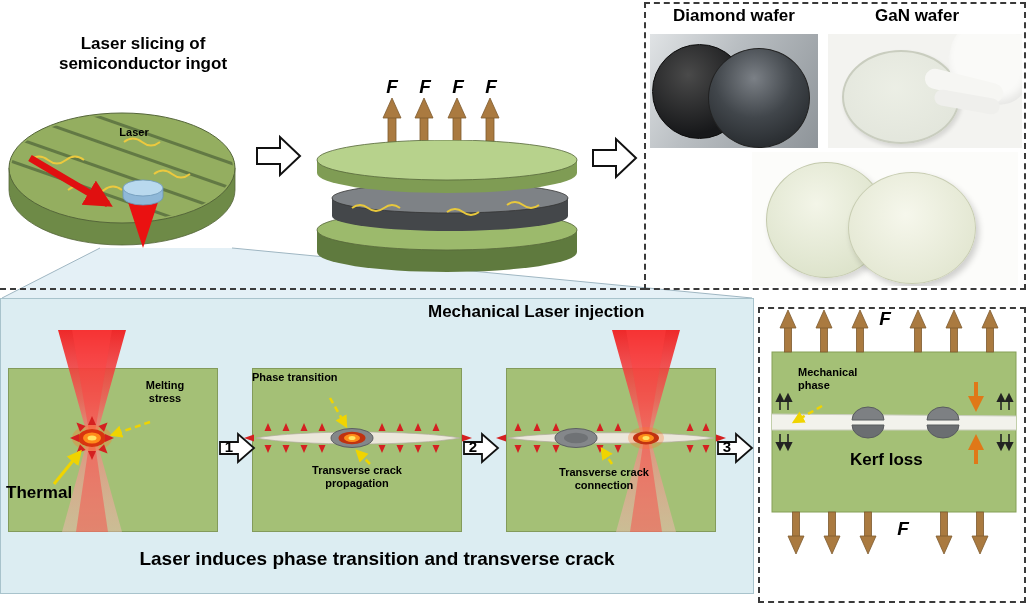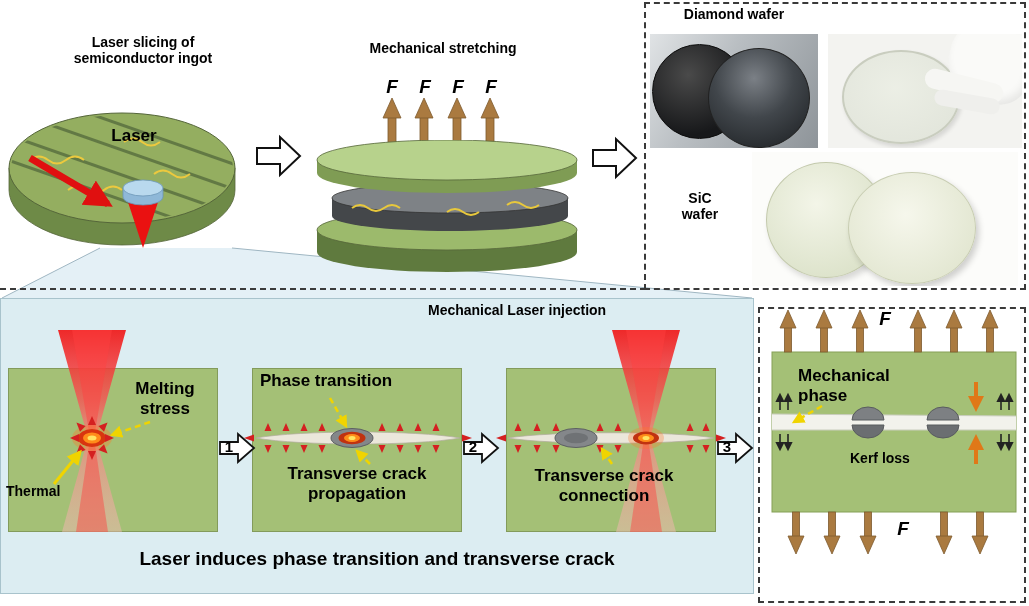--- a/index.html
+++ b/index.html
@@ -4,21 +4,21 @@
 <style>
   *{box-sizing:border-box;margin:0;padding:0}
   body{background:#fff}
   #canvas{position:relative;width:1029px;height:606px;background:#fff;
           font-family:"Liberation Sans",sans-serif;color:#000;overflow:hidden}
   .abs{position:absolute}
   .lbl{font-weight:bold;line-height:1.15}
   .pre{white-space:pre-line}
   .ctr{text-align:center}
   .it{font-style:italic}
-  .f17{font-size:14px}.f16{font-size:17px}.f19{font-size:19px}.f15{font-size:15px}
+  .f17{font-size:17px}.f16{font-size:11px}.f19{font-size:19px}.f15{font-size:15px}
   .circle{border-radius:50%;position:absolute}
   .bluebox{background:#dcedf2;border:1px solid #a8c3cc}
   .panel{background:#a4c076;border:1px solid rgba(90,110,60,.45)}
   .dashed{border:2px dashed #3a3a3a}
   .photo{overflow:hidden;position:absolute}
 </style>
 </head>
 <body>
 
 <div id="canvas">
@@ -140,21 +140,21 @@
       <polygon points="220,144 238,144 238,136 254,150 238,164 238,156 220,156"></polygon>
       <polygon points="464,144 482,144 482,136 498,150 482,164 482,156 464,156"></polygon>
       <polygon points="718,144 736,144 736,136 752,150 736,164 736,156 718,156"></polygon>
     </g>
   </svg>
 
   <div class="abs lbl f17" style="left:428px;top:302px">Mechanical Laser injection</div>
   <div class="abs lbl f16 ctr pre" style="left:112px;top:379px;width:106px">Melting
 stress</div>
   <div class="abs lbl f17" style="left:6px;top:483px">Thermal</div>
-  <div class="abs lbl f16" style="left:260px;top:371px">Phase transition</div>
+  <div class="abs lbl f16" style="left:252px;top:371px">Phase transition</div>
   <div class="abs lbl f16 ctr pre" style="left:254px;top:464px;width:206px">Transverse crack
 propagation</div>
   <div class="abs lbl f16 ctr pre" style="left:508px;top:466px;width:192px">Transverse crack
 connection</div>
   <div class="abs lbl f15 ctr" style="left:220px;top:438px;width:18px">1</div>
   <div class="abs lbl f15 ctr" style="left:464px;top:438px;width:18px">2</div>
   <div class="abs lbl f15 ctr" style="left:718px;top:438px;width:18px">3</div>
   <div class="abs lbl f17 ctr pre" style="left:24px;top:34px;width:238px">Laser slicing of
 semiconductor ingot</div>
 
@@ -192,21 +192,20 @@
   </svg>
   <div class="abs lbl f16 ctr" style="left:102px;top:126px;width:64px">Laser</div>
 
   <svg class="abs" style="left:256px;top:134px" width="46" height="44">
     <polygon points="1,14 24,14 24,3 44,22 24,41 24,30 1,30" fill="#fff" stroke="#111" stroke-width="2"></polygon>
   </svg>
   <svg class="abs" style="left:592px;top:136px" width="46" height="44">
     <polygon points="1,14 24,14 24,3 44,22 24,41 24,30 1,30" fill="#fff" stroke="#111" stroke-width="2"></polygon>
   </svg>
 
-  <div class="abs lbl f17 ctr" style="left:306px;top:40px;width:274px">Mechanical stretching</div>
   <div class="abs lbl f19 it ctr" style="left:382px;top:76px;width:20px">F</div>
   <div class="abs lbl f19 it ctr" style="left:415px;top:76px;width:20px">F</div>
   <div class="abs lbl f19 it ctr" style="left:448px;top:76px;width:20px">F</div>
   <div class="abs lbl f19 it ctr" style="left:481px;top:76px;width:20px">F</div>
   <svg class="abs" style="left:310px;top:94px" width="280" height="64">
     <g fill="#aa7a40" stroke="#7d5a2e" stroke-width="0.8">
       <rect x="78" y="22" width="8" height="36"></rect>
         <polygon points="73,24 91,24 82,4"></polygon>
       <rect x="110" y="22" width="8" height="36"></rect>
         <polygon points="105,24 123,24 114,4"></polygon>
@@ -227,22 +226,21 @@
       <path d="M195,65 q8,-6 16,0 q8,6 16,0"></path>
     </g>
     <path d="M5,20 L5,33 A130,20 0 0 0 265,33 L265,20 Z" fill="#7f9c54"></path>
     <ellipse cx="135" cy="20" rx="130" ry="20" fill="#b7d28c" stroke="#55663a" stroke-width="0.8"></ellipse>
   </svg>
 
   <div class="abs" style="left:0;top:288px;width:646px;border-top:2px dashed #3a3a3a"></div>
 
   <div class="abs dashed" style="left:644px;top:2px;width:382px;height:288px"></div>
   <div class="abs lbl f17 ctr" style="left:648px;top:6px;width:172px">Diamond wafer</div>
-  <div class="abs lbl f17 ctr pre" style="left:654px;top:190px;width:92px">SiC
-wafer</div>
+  <div class="abs lbl f17 ctr" style="left:836px;top:6px;width:162px">GaN wafer</div>
 
   <div class="photo" style="left:650px;top:34px;width:168px;height:114px;background:linear-gradient(120deg,#e0e3e5 0%,#b9bec2 40%,#8e9499 100%)">
     <div class="circle" style="left:2px;top:10px;width:95px;height:95px;background:radial-gradient(circle at 38% 32%,#4a4a4a,#17181a 70%);border:1px solid #0c0c0c"></div>
     <div class="circle" style="left:58px;top:14px;width:102px;height:100px;background:radial-gradient(circle at 45% 30%,#7b8086 0%,#41464b 45%,#1a1d20 100%);border:1px solid #222"></div>
   </div>
 
   <div class="photo" style="left:828px;top:34px;width:194px;height:114px;background:#f3f3f0">
     <div class="circle" style="left:14px;top:16px;width:118px;height:94px;background:radial-gradient(ellipse at 45% 40%,rgba(235,238,228,.9),rgba(208,214,198,.55));border:2px solid #c9cdbf;box-shadow:2px 3px 4px rgba(0,0,0,.12)"></div>
     <div class="abs" style="left:120px;top:-8px;width:84px;height:76px;background:#fafaf8;border-radius:30px 8px 30px 40px;transform:rotate(14deg);box-shadow:inset -3px -4px 8px rgba(0,0,0,.08)"></div>
     <div class="abs" style="left:96px;top:42px;width:80px;height:20px;background:#f6f6f3;border-radius:12px;transform:rotate(14deg)"></div>

